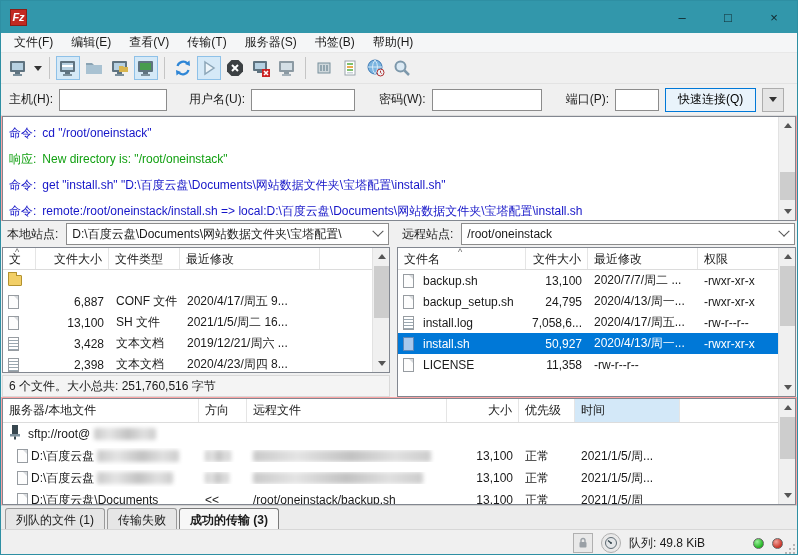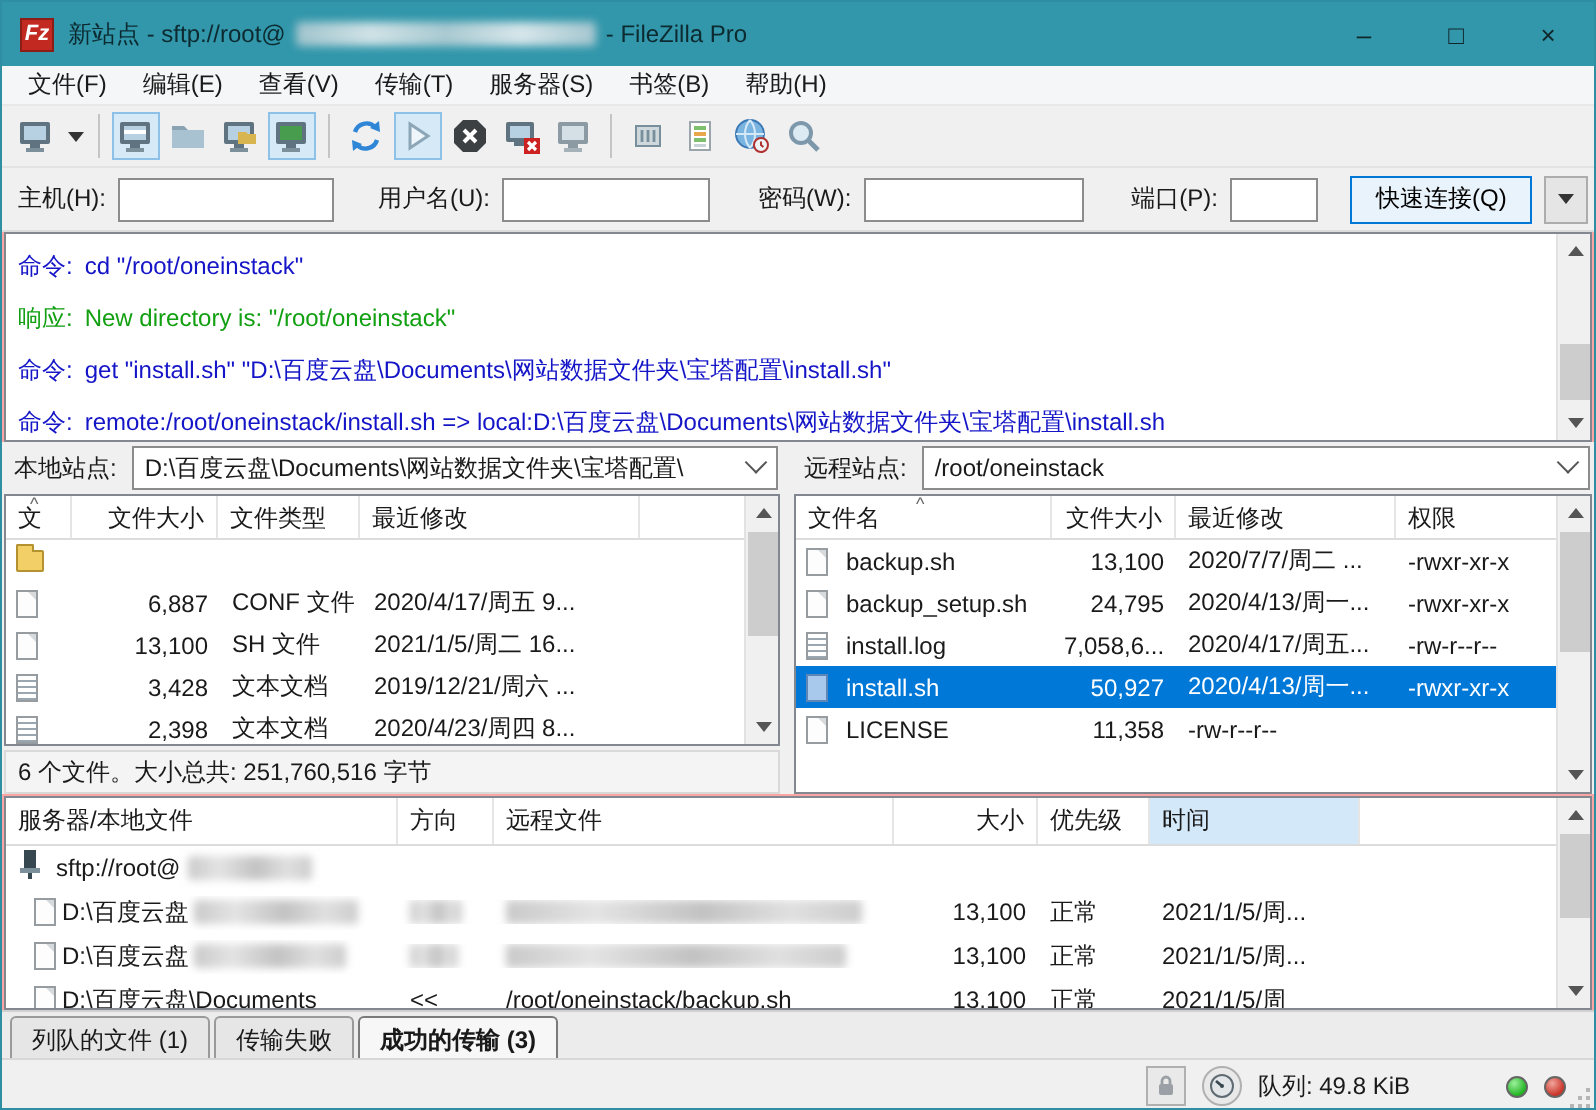--- a/index.html
+++ b/index.html
@@ -112,25 +112,20 @@
   .grip { position:absolute; right:2px; bottom:2px; width:12px; height:12px; }
   .grip i { position:absolute; width:2px; height:2px; background:#b5b5b5; }
 </style>
 </head>
 <body>
 
 <div class="window">
 
   <div class="titlebar">
     <div class="fz-logo">Fz</div>
-    <div class="title-text">
-      <span>新站点 - sftp://root@</span>
-      <span class="redact" style="width:150px; margin:0 5px;"></span>
-      <span>- FileZilla Pro</span>
-    </div>
     <div class="win-controls">
       <div class="win-btn">–</div>
       <div class="win-btn">□</div>
       <div class="win-btn">×</div>
     </div>
   </div>
 
   <div class="menubar">
     <span class="menu-item">文件(F)</span>
     <span class="menu-item">编辑(E)</span>
@@ -257,21 +252,21 @@
 
   <div class="quickbar">
     <span class="qc-label">主机(H):</span>
     <input class="qc-input qc-host" style="">
     <span class="qc-label" style="margin-left:16px;">用户名(U):</span>
     <input class="qc-input qc-user" style="">
     <span class="qc-label" style="margin-left:18px;">密码(W):</span>
     <input class="qc-input qc-pass" type="password" style="">
     <span class="qc-label" style="margin-left:18px;">端口(P):</span>
     <input class="qc-input qc-port" style="">
-    <button class="qc-btn" style="margin-left:10px;text-align:right;">快速连接(Q)</button>
+    <button class="qc-btn" style="text-align:right;">快速连接(Q)</button>
     <div class="qc-drop">
         <div class="caret-down"></div>
       </div>
   </div>
 
   <div class="log">
     <div class="log-line c-cmd">
       <span class="lbl">命令:</span><span>cd "/root/oneinstack"</span>
     </div>
     <div class="log-line c-resp">

